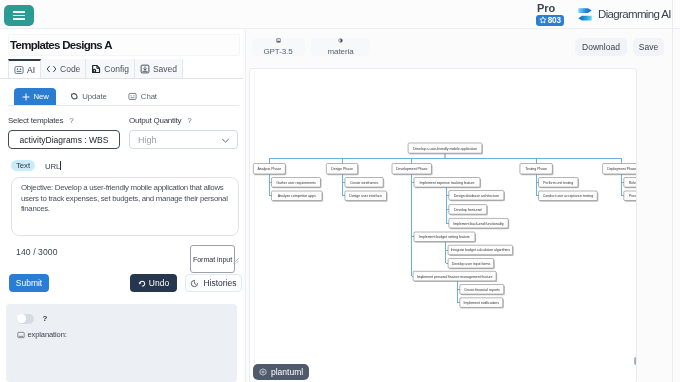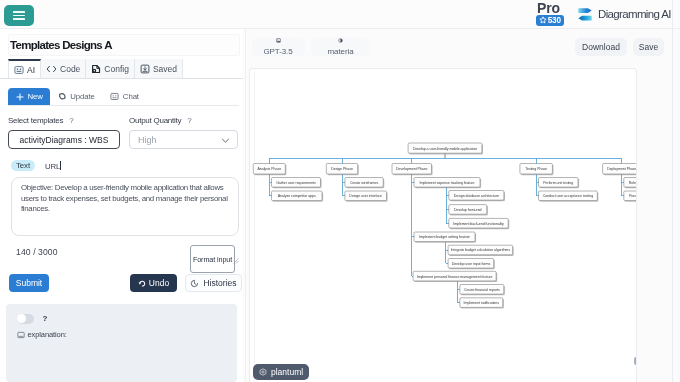--- a/index.html
+++ b/index.html
@@ -9,21 +9,21 @@
 
   
   .topbar{position:absolute;left:0;top:0;width:680px;height:29px;background:#fcfcfd;}
   .topbar-sep{position:absolute;left:0;top:28px;width:680px;height:1px;background:#eceef1;}
   .menu-btn{position:absolute;left:4px;top:5px;width:30px;height:21px;border-radius:5px;
     background:#2c9b93;display:flex;align-items:center;justify-content:center;}
   .menu-btn .bars{width:11.5px;}
   .menu-btn .bars i{display:block;height:1.9px;background:#eefbf9;border-radius:0.5px;margin:1.9px 0;}
 
   .pro-wrap{position:absolute;left:536px;top:3px;width:28px;text-align:center;}
-  .pro-label{font-size:14px;font-weight:bold;color:#3d4451;line-height:10px;letter-spacing:-0.1px;
+  .pro-label{font-size:11px;font-weight:bold;color:#3d4451;line-height:10px;letter-spacing:-0.1px;
      text-align:left;padding-left:1px;}
   .pro-badge{display:block;margin-top:2.2px;background:#2a7fd4;color:#ffffff;border-radius:3px;
      height:11px;font-size:8.2px;font-weight:bold;line-height:11px;white-space:nowrap;
      letter-spacing:-0.2px;}
   .pro-badge svg{vertical-align:-1px;margin-right:0.5px;}
 
   .brand{position:absolute;left:578px;top:0;height:28px;display:flex;align-items:center;gap:6px;}
   .brand-text{font-size:11.5px;color:#3b4250;letter-spacing:-0.65px;}
 
   
@@ -37,21 +37,21 @@
   .tab{height:20px;box-sizing:border-box;display:flex;align-items:center;gap:3px;
        padding:0 5px;font-size:8.5px;color:#4a5260;background:#f6f8fa;
        border-right:1px solid #e3e7ec;border-bottom:1px solid #dfe3e8;}
   .tab:first-child{border-left:1px solid #e3e7ec;}
   .tab.active{background:#ffffff;color:#2b3240;border-top:2px solid #2d3a4e;
      border-bottom:1px solid #ffffff;padding-top:0;}
   .tabs-under{position:absolute;left:0;top:49px;width:243px;height:1px;background:#dfe3e8;}
 
   .acts{position:absolute;left:8px;top:59px;height:17px;display:flex;align-items:stretch;}
   .act{box-sizing:border-box;display:flex;align-items:center;gap:4px;
-       padding:0 7.5px;font-size:7.8px;color:#5a6270;letter-spacing:-0.1px;}
+       padding:0 7.5px;font-size:7.8px;color:#5a6270;letter-spacing:-0.1px;margin-left:6px;}
   .act.active{background:#2b7cd3;color:#ffffff;border-radius:4px 4px 0 0;}
   .acts-under{position:absolute;left:8px;top:76px;width:231px;height:1px;background:#e6e9ed;}
 
   .fieldrow{position:absolute;left:0;top:86px;width:243px;height:34px;}
   .flabel{font-size:8px;color:#353b47;line-height:11px;margin-bottom:4px;letter-spacing:-0.25px;
      white-space:nowrap;}
   .flabel .q{color:#6b7380;margin-left:6px;font-size:8px;}
   .fl-col{position:absolute;top:0;}
   .fl-a{left:8px;width:112px;}
   .fl-b{left:129px;width:109px;}
@@ -140,21 +140,21 @@
       <span class="bars">
           <i></i>
           <i></i>
           <i></i>
         </span>
     </div>
     <div class="pro-wrap">
       <div class="pro-label">Pro</div>
       <div class="pro-badge"><svg width="8" height="8" viewBox="0 0 24 24">
             <path d="M12 2.5l2.9 6.2 6.6.8-4.9 4.6 1.3 6.6L12 17.4 6.1 20.7l1.3-6.6L2.5 9.5l6.6-.8z" fill="none" stroke="#ffffff" stroke-width="2.6" stroke-linejoin="round"></path>
-          </svg><span>530</span></div>
+          </svg><span>803</span></div>
     </div>
     <div class="brand">
       <svg width="14" height="14" viewBox="0 0 18 18">
         <defs>
           <linearGradient id="lg1" x1="0" y1="0" x2="1" y2="0">
             <stop offset="0" stop-color="#7fd8ef"></stop>
               <stop offset="0.55" stop-color="#2a86d8"></stop>
               <stop offset="1" stop-color="#1667c4"></stop>
           </linearGradient>
           <linearGradient id="lg2" x1="1" y1="0" x2="0" y2="0">

